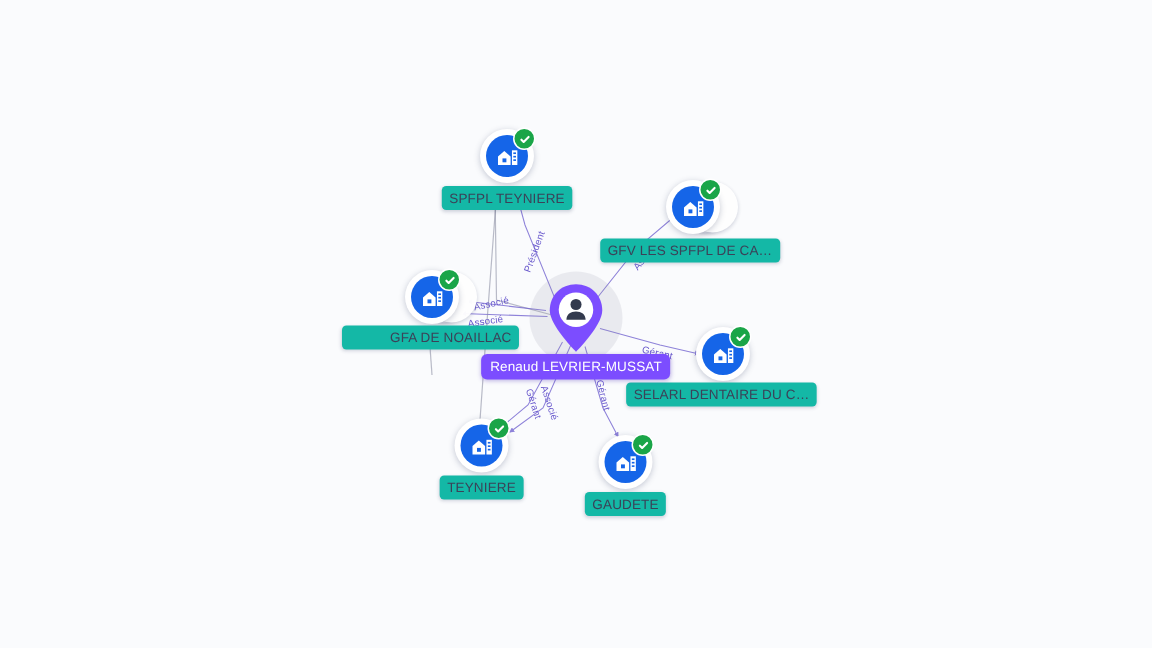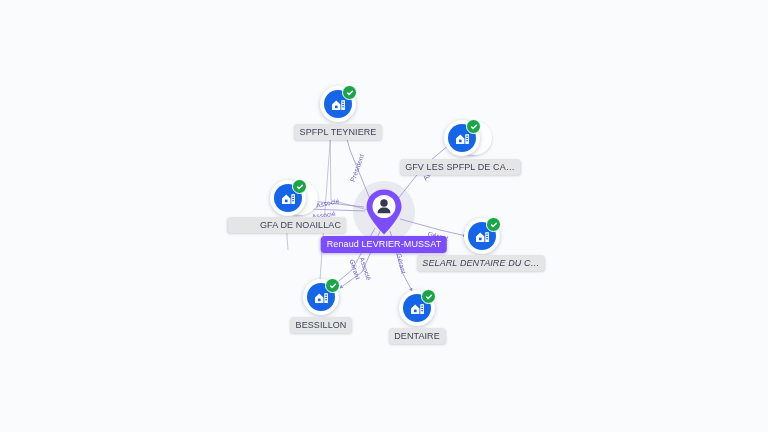--- a/index.html
+++ b/index.html
@@ -90,21 +90,21 @@
     position: absolute;
     left: -20px; top: -24px;
     width: 40px; height: 48px;
   }
   .person-pin svg { display: block; }
 
   
   .node-label {
     position: absolute;
     transform: translateX(-50%);
-    background: #e5e5e5;
+    background: #14b8a6;
     color: #3b4258;
     font-size: 9px;
     letter-spacing: .1px;
     line-height: 1;
     padding: 3.5px 5px;
     border-radius: 3px;
     white-space: nowrap;
     box-shadow: 0 1px 2.5px rgba(40,50,90,.2);
   }
   .node-label.primary {
@@ -295,19 +295,19 @@
             <circle cx="20" cy="15" r="3.7" fill="#333a4d"></circle>
             <path d="M13.6 25.2 C13.6 21.4 16.4 19.6 20 19.6 C23.6 19.6 26.4 21.4 26.4 25.2 Z" fill="#333a4d"></path>
           </svg>
         </div>
       </div>
     </div>
   <div id="labels">
       <div class="node-label" style="left: 338px; top: 124px; color: rgb(59, 66, 88);">SPFPL TEYNIERE</div>
       <div class="node-label" style="left: 460px; top: 159px; color: rgb(59, 66, 88);">GFV LES SPFPL DE CA…</div>
       <div class="node-label" style="left: 287px; top: 217px; color: rgb(59, 66, 88); padding-left: 32px;">GFA DE NOAILLAC</div>
-      <div class="node-label" style="left: 481px; top: 255px; color: rgb(59, 66, 88); font-style: italic;">SELARL DENTAIRE DU C…</div>
-      <div class="node-label" style="left: 321px; top: 317px; color: rgb(59, 66, 88);">BESSILLON</div>
-      <div class="node-label" style="left: 417px; top: 328px; color: rgb(59, 66, 88);">DENTAIRE</div>
+      <div class="node-label" style="left: 481px; top: 255px; color: rgb(59, 66, 88);">SELARL DENTAIRE DU C…</div>
+      <div class="node-label" style="left: 321px; top: 317px; color: rgb(59, 66, 88);">TEYNIERE</div>
+      <div class="node-label" style="left: 417px; top: 328px; color: rgb(59, 66, 88);">GAUDETE</div>
       <div class="node-label primary" style="left: 384px; top: 236px; background: rgb(124, 77, 255);">Renaud LEVRIER-MUSSAT</div>
     </div>
 
 </div>
 
 </body></html>

